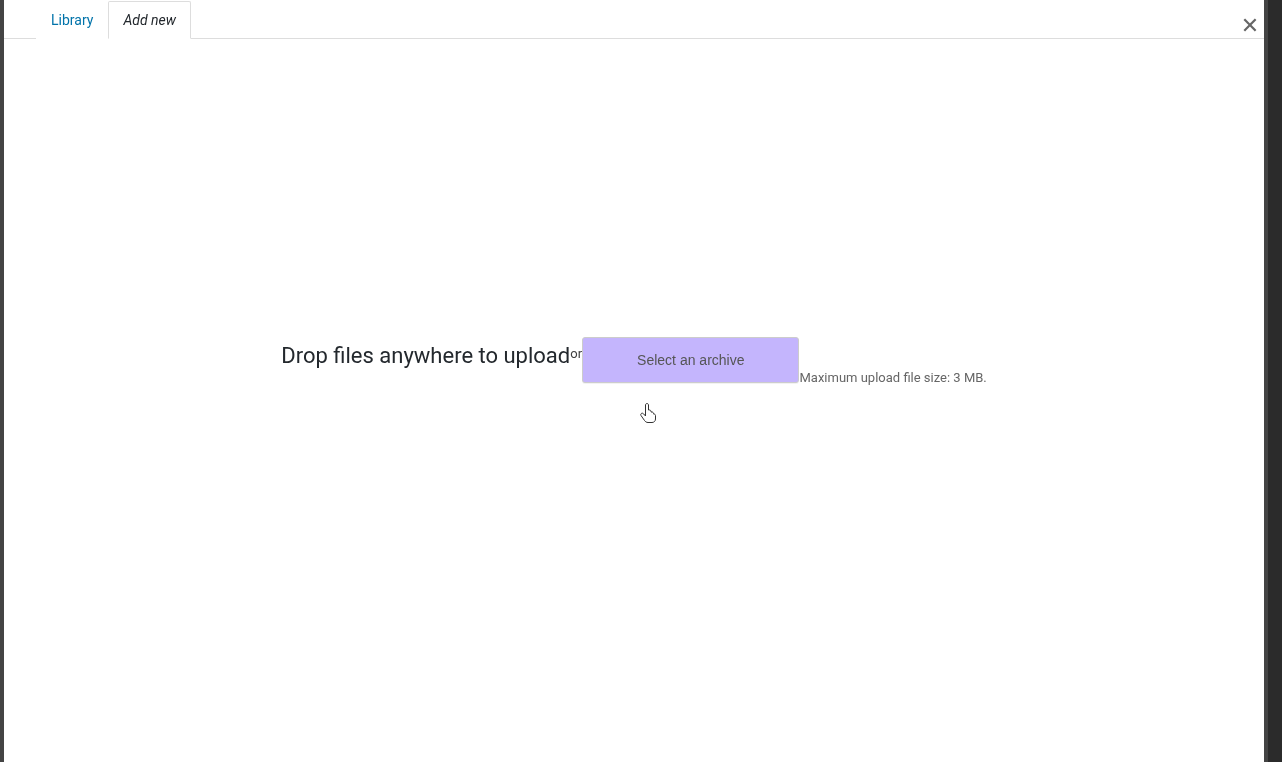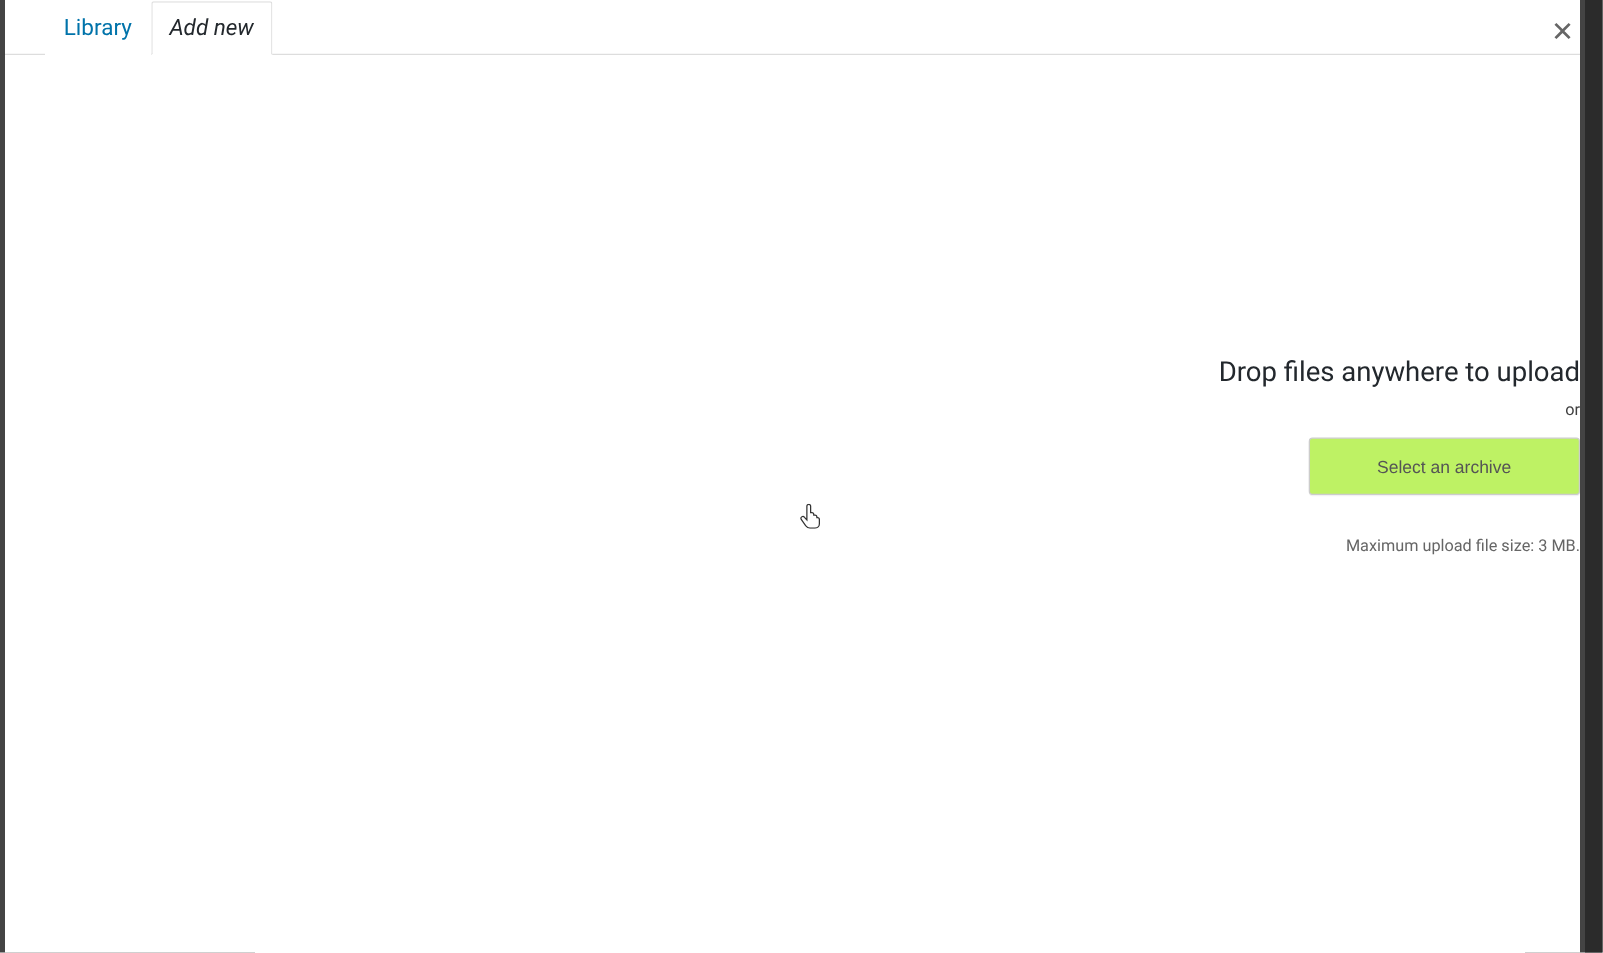--- a/index.html
+++ b/index.html
@@ -50,59 +50,59 @@
       justify-content: center;
     }
     .tabs {
       display: flex;
       padding: 0 32px;
       border-bottom: 1px solid #ddd;
       margin-top: 0;
     }
     .tab {
       padding: 10px 14px;
-      font-size: 18px;
+      font-size: 14px;
       cursor: pointer;
       border: 1px solid transparent;
       border-bottom: none;
       position: relative;
       top: 1px;
       background: #fff;
     }
     .tab.inactive {
       color: #0073aa;
     }
     .tab.active {
       color: #23282d;
       border-color: #ddd;
       border-bottom: 1px solid #fff;
       border-radius: 2px 2px 0 0;
       font-style: italic;
     }
     .content {
       display: flex;
-      flex-direction: column;
-      align-items: flex-end;
+      flex-direction: row;
+      align-items: center;
       justify-content: center;
       height: calc(100% - 160px);
       padding-top: 40px;
     }
     .drop-heading {
       font-size: 22px;
       font-weight: 400;
       color: #23282d;
       margin-bottom: 10px;
     }
     .or-text {
       font-size: 13px;
       color: #404040;
       margin-bottom: 14px;
     }
     .select-btn {
-      background: #bef264;
+      background: #c4b5fd;
       border: 1px solid #ccc;
       border-radius: 3px;
       padding: 14px 54px;
       font-size: 14px;
       color: #555;
       cursor: pointer;
       box-shadow: 0 1px 0 rgba(0,0,0,0.05);
       position: relative;
     }
     .max-size {

